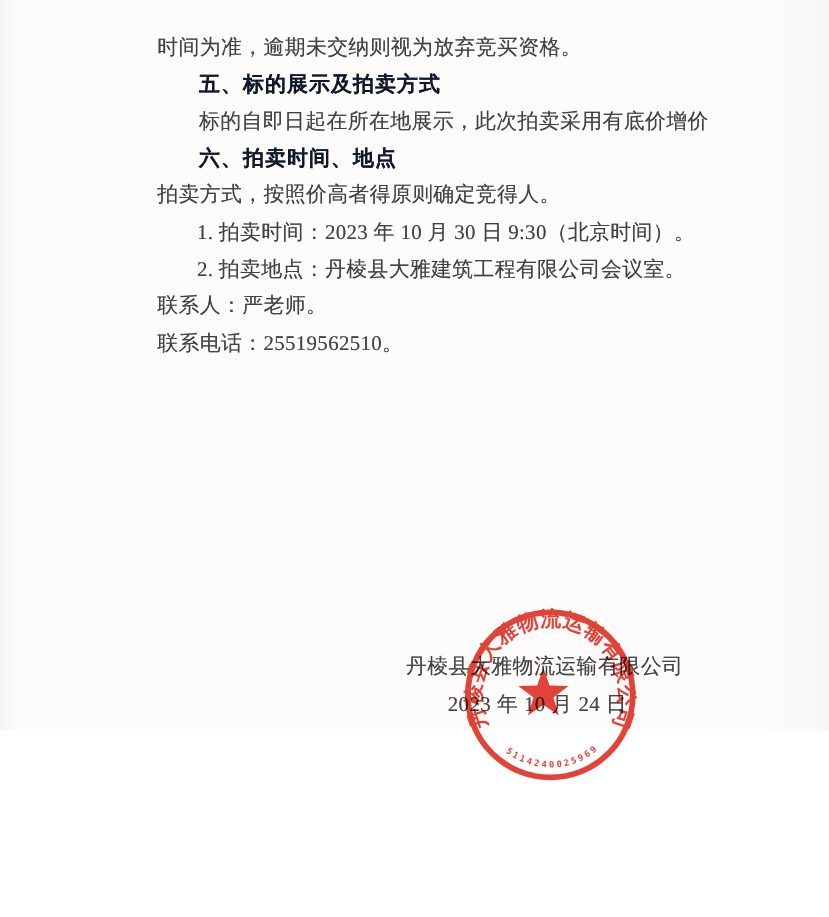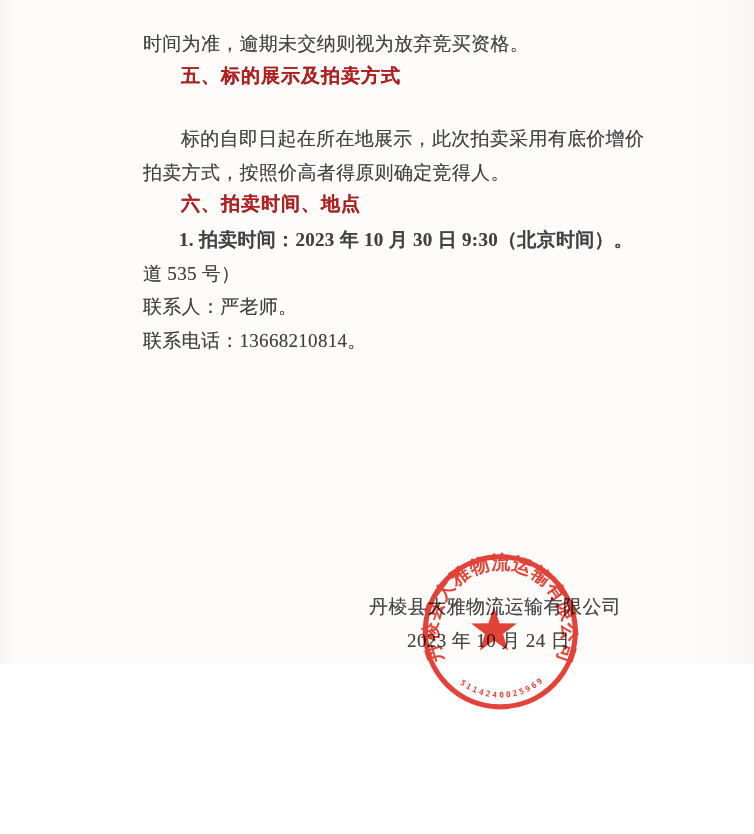--- a/index.html
+++ b/index.html
@@ -26,27 +26,27 @@
   .doc-body {
     position: absolute;
     left: 143px; top: 27px; width: 478px;
     font-size: 19px;
     line-height: 33.6px;
     color: #424242;
     letter-spacing: 0.3px;
     text-shadow: 0 0 0.6px rgba(70,70,70,0.55);
   }
   .doc-line { white-space: nowrap; }
-  .doc-line.indent { padding-left: 38px; margin-top: 28px; }
-  .doc-line.num { padding-left: 36px; font-weight: bold; }
+  .doc-line.indent { padding-left: 38px; }
+  .doc-line.num { padding-left: 36px; }
   .doc-line.heading {
     padding-left: 38px;
-    font-family: Liberation Mono, monospace;
+    font-family: Liberation Sans, sans-serif;
     font-weight: 700;
-    color: #b91c1c;
+    color: #0f172a;
     letter-spacing: 1px;
     text-shadow: 0 0 0.5px rgba(40,40,40,0.8);
   }
   .signature-company {
     position: absolute;
     left: 369px; top: 590px;
     font-size: 19px; line-height: 33px;
     letter-spacing: 0.4px;
     color: #454545;
     white-space: nowrap;
@@ -73,26 +73,26 @@
 </style>
 </head>
 <body>
 
 <div class="page">
 
   <div class="doc-body">
     <div class="doc-line plain">时间为准，逾期未交纳则视为放弃竞买资格。</div>
     <div class="doc-line heading">五、标的展示及拍卖方式</div>
     <div class="doc-line indent">标的自即日起在所在地展示，此次拍卖采用有底价增价</div>
+    <div class="doc-line heading">六、拍卖时间、地点</div>
     <div class="doc-line plain">拍卖方式，按照价高者得原则确定竞得人。</div>
-    <div class="doc-line heading">六、拍卖时间、地点</div>
     <div class="doc-line num">1.  拍卖时间：2023 年 10 月 30 日 9:30（北京时间）。</div>
-    <div class="doc-line plain">道 535 号）</div>
+    <div class="doc-line num">2.  拍卖地点：丹棱县大雅建筑工程有限公司会议室。</div>
     <div class="doc-line plain">联系人：严老师。</div>
-    <div class="doc-line plain">联系电话：13668210814。</div>
+    <div class="doc-line plain">联系电话：25519562510。</div>
   </div>
 
   <div class="signature-company">丹棱县大雅物流运输有限公司</div>
   <div class="signature-date">2023 年 10 月 24 日</div>
 
   <div class="seal">
     <svg viewBox="0 0 175 175" xmlns="http://www.w3.org/2000/svg">
 
       <circle cx="87.3" cy="87.8" r="75" fill="none" stroke="#e1352a" stroke-width="5.2"></circle>
 

